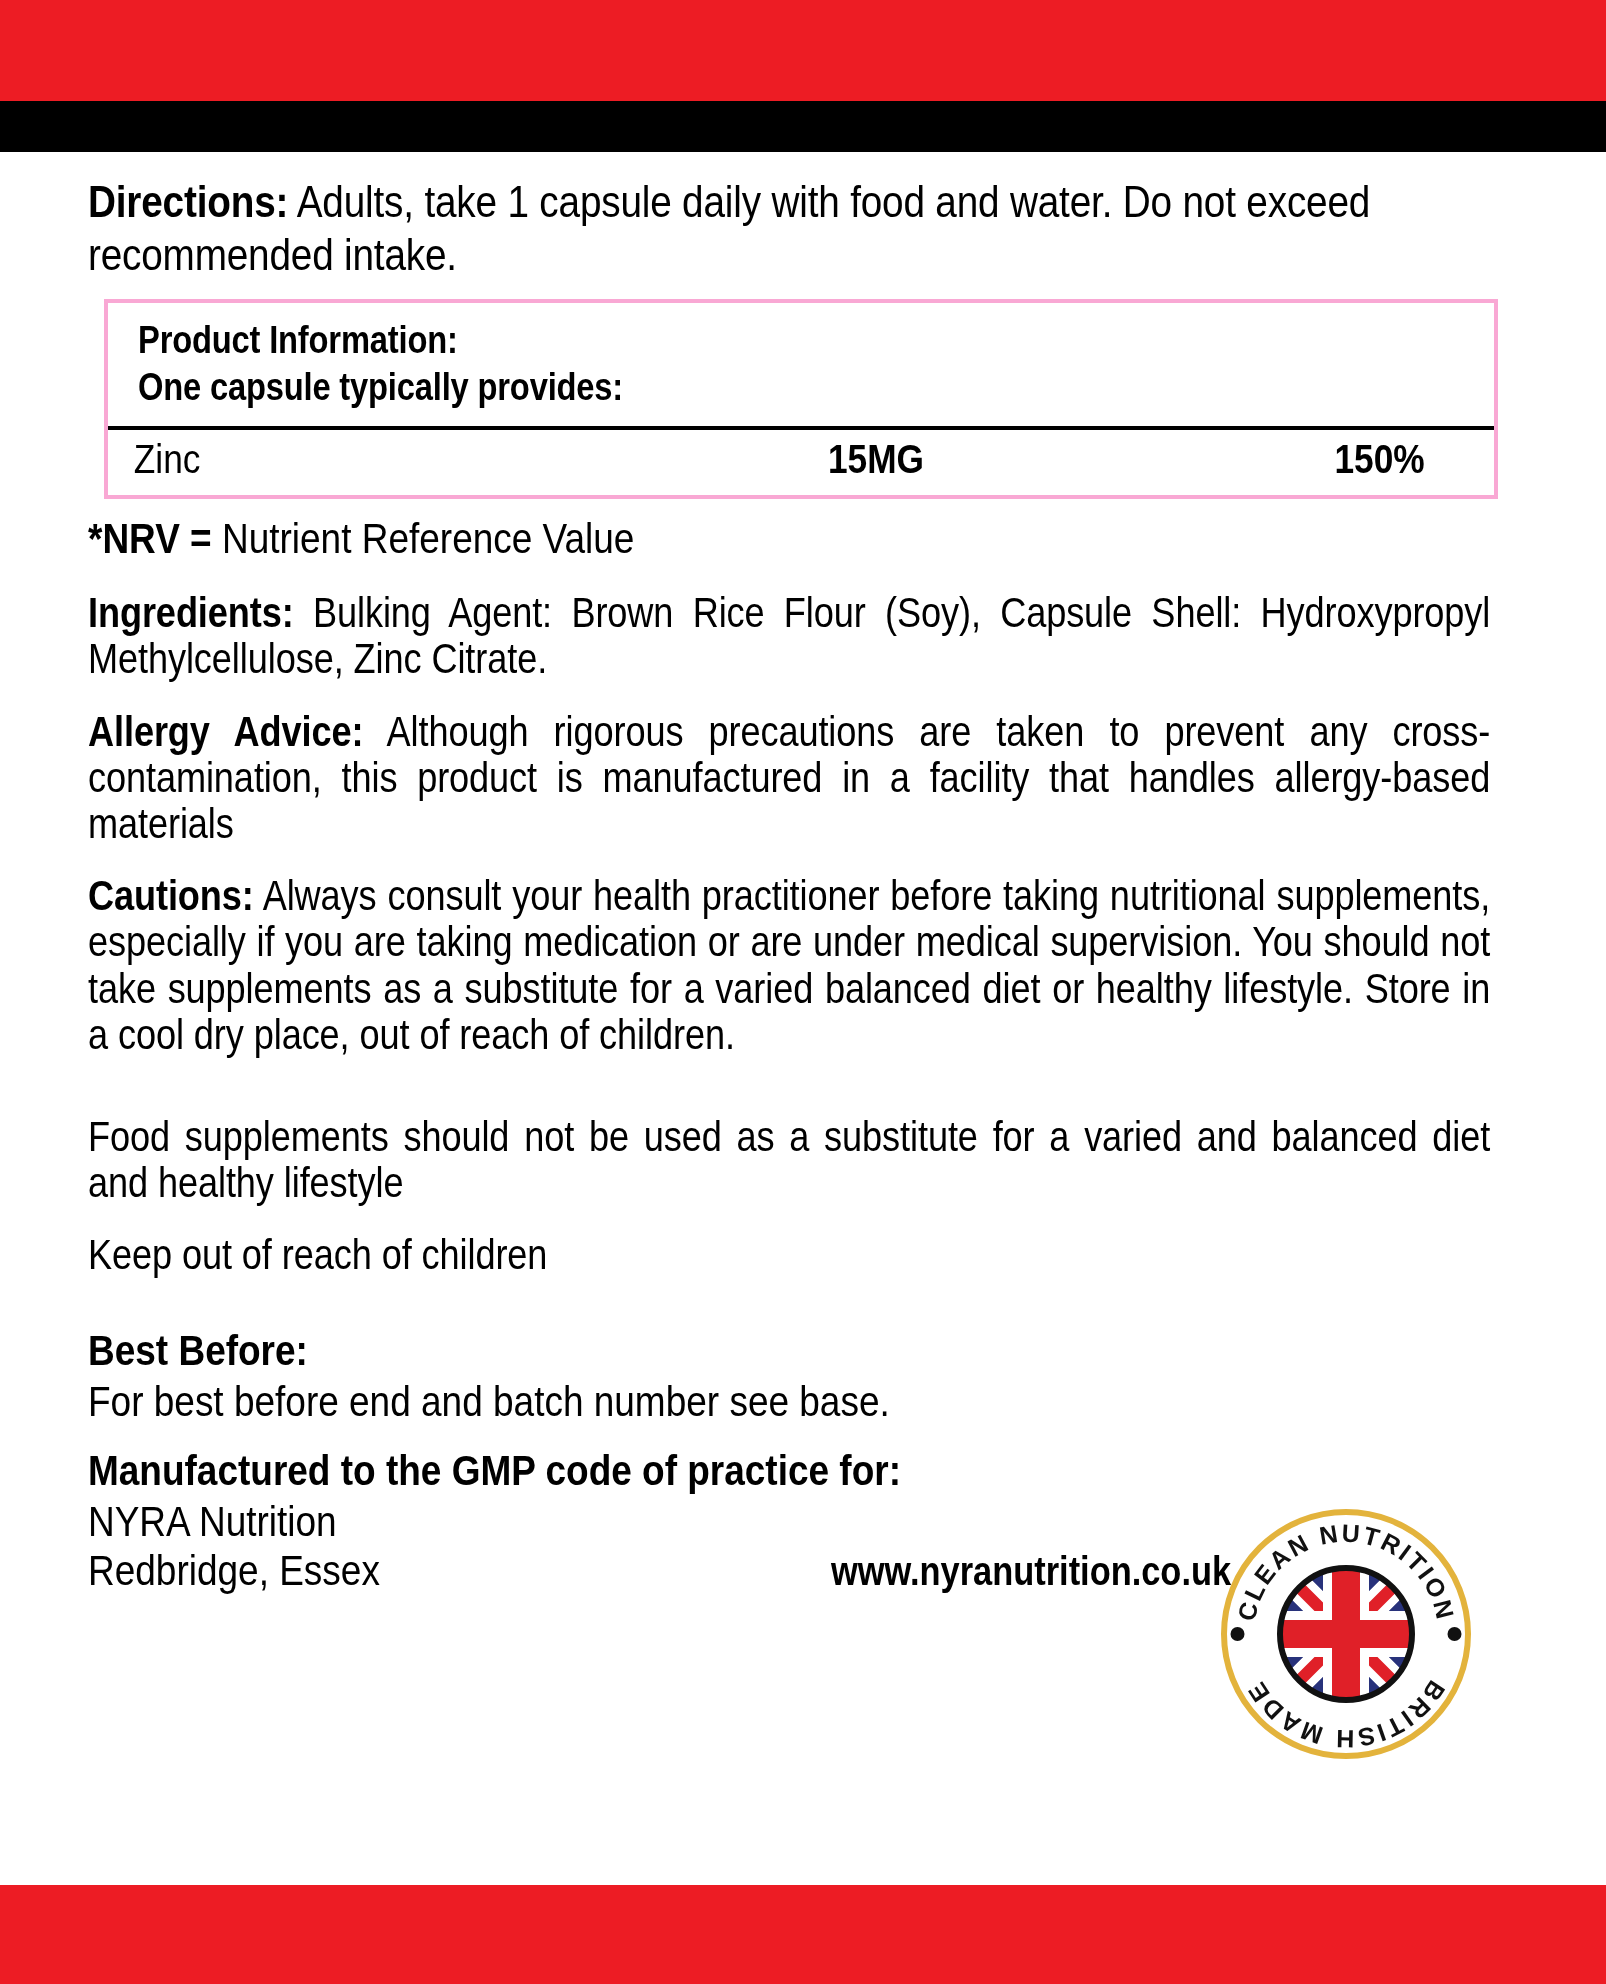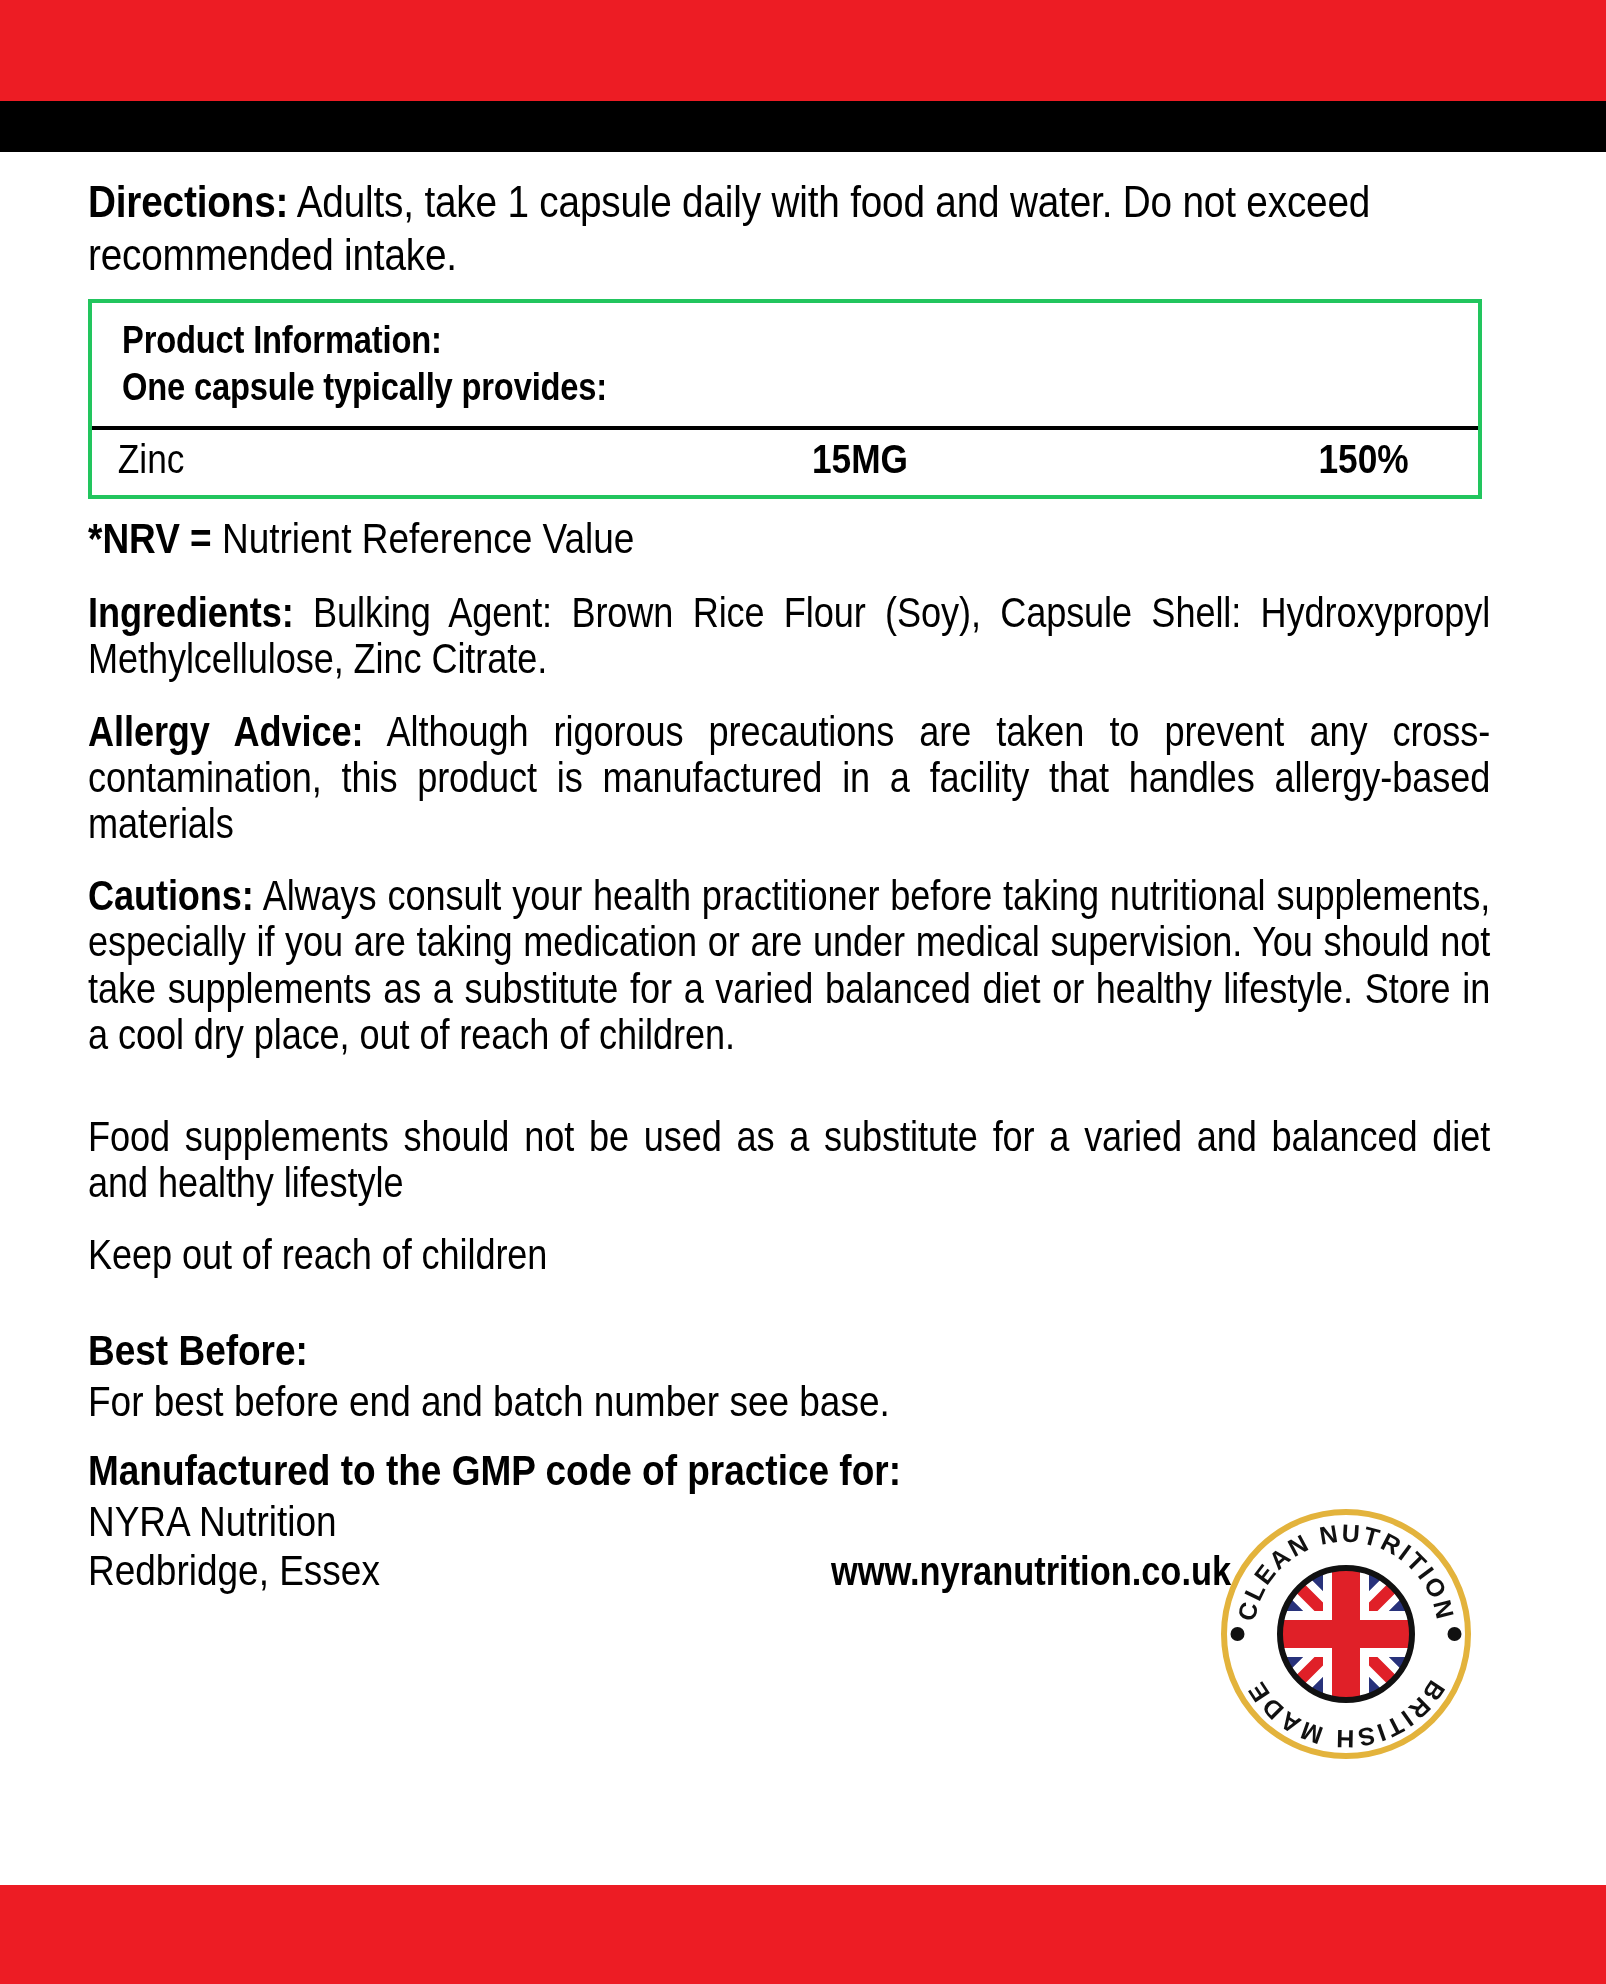--- a/index.html
+++ b/index.html
@@ -55,24 +55,24 @@
   .directions {
     font-size: 45px;
     line-height: 1.18;
     margin: 0 0 18px 0;
     letter-spacing: -0.2px;
   }
   .directions b { font-weight: 700; }
 
   
   .pi-table {
-    border: 4px solid #22c55e;
+    border: 4px solid #f9a8d4;
     width: 1394px;
     box-sizing: border-box;
-    margin: 12px 0 0 0;
+    margin: 12px 0 0 16px;
   }
   .pi-head {
     padding: 14px 0 16px 30px;
     border-bottom: 4px solid #000;
   }
   .pi-head-line {
     font-size: 38px;
     font-weight: 700;
     line-height: 1.22;
     letter-spacing: -0.2px;

